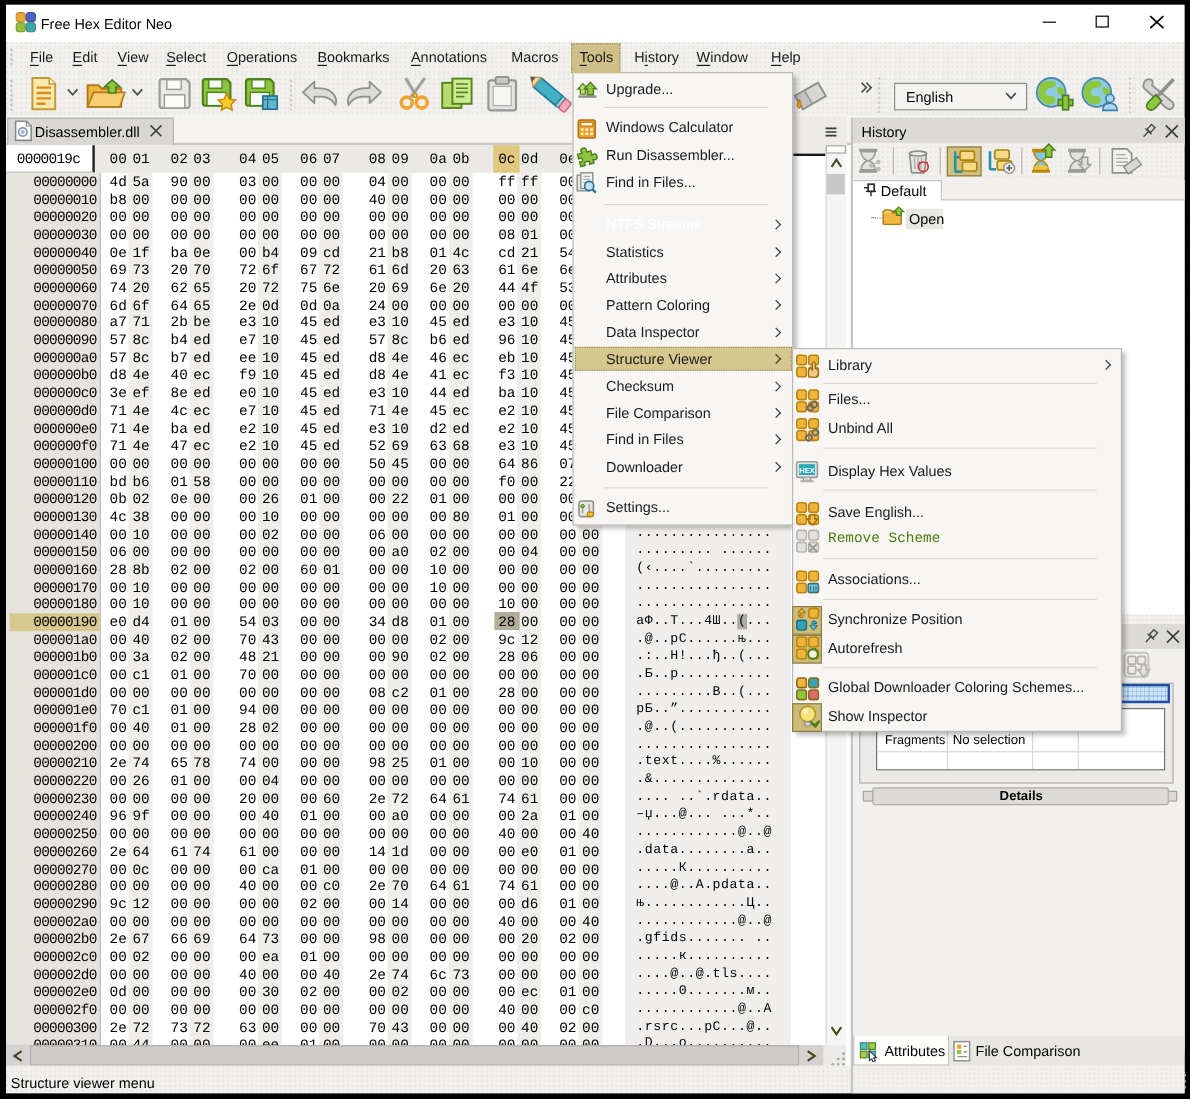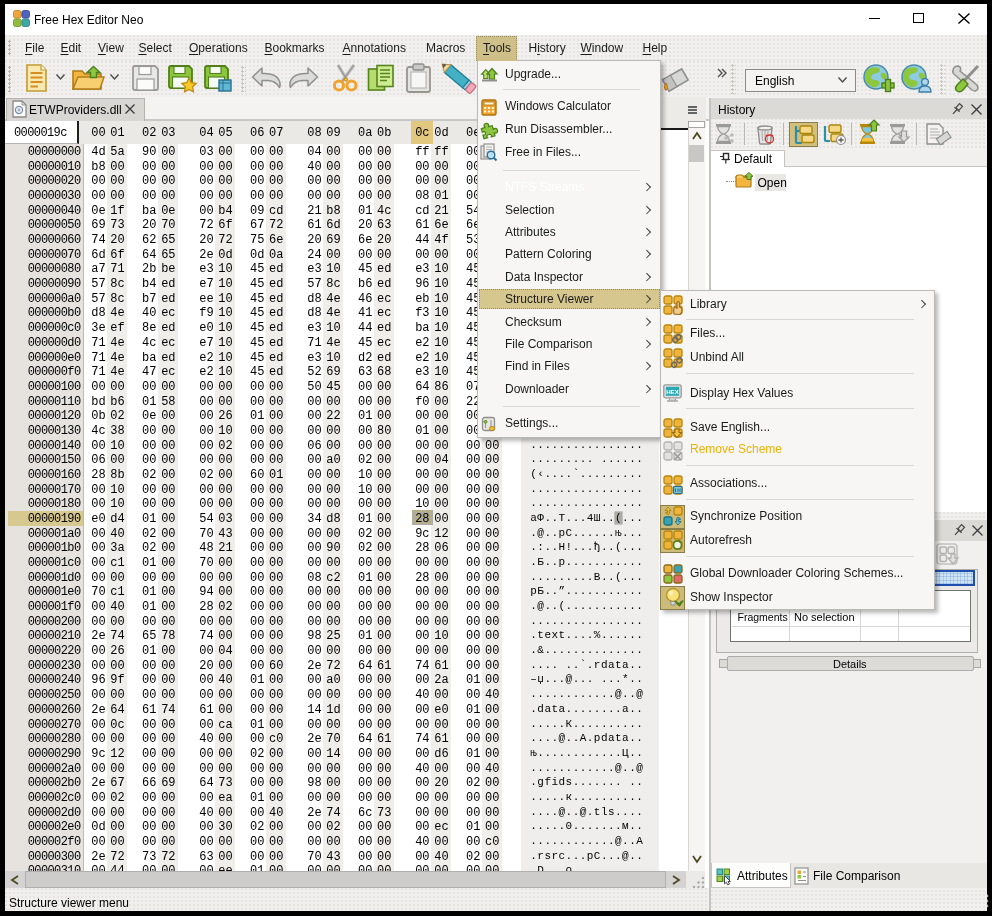--- a/index.html
+++ b/index.html
@@ -164,21 +164,21 @@
 <path d="M13 15 L7 21 Q4 25 7 27 Q10 29 13 26 L18 20 Z" fill="#8dc63f" stroke="#4e7e1d" stroke-width="1.4"></path>
   </svg>
 <div class="abs" style="left:5px;top:97px;width:982px;height:24px;background:#f4f3f1;border-bottom:2px solid #c9c7c3;"></div>
 <div class="abs" style="left:6px;top:98px;width:139px;height:23px;background:#d9d7d4;border:1px solid #b5b3b0;border-bottom:none;"></div>
 <svg class="abs" style="left:12px;top:100px" width="15" height="18" viewBox="0 0 15 18">
 <path d="M1 1 H10 L14 5 V17 H1 Z" fill="#fdfdfc" stroke="#8a8a88" stroke-width="1.3"></path>
 <path d="M10 1 V5 H14" fill="none" stroke="#8a8a88" stroke-width="1"></path>
 <circle cx="7" cy="10" r="3.6" fill="#e8edf2" stroke="#7a8fa8" stroke-width="1.2"></circle>
 <circle cx="7" cy="10" r="1.4" fill="#9fb4c8"></circle>
   </svg>
-<div class="abs t12" style="left:29px;top:103px;">ETWProviders.dll</div>
+<div class="abs t12" style="left:29px;top:103px;">Disassembler.dll</div>
 <svg class="abs" style="left:125px;top:104px" width="10" height="10" viewBox="0 0 10 10">
     <path d="M0.5 0.5 L9.5 9.5 M9.5 0.5 L0.5 9.5" stroke="#3a3a3a" stroke-width="1.3"></path>
   </svg>
 <div class="abs" style="left:5px;top:121px;width:684px;height:23px;background:#ebe9e6;"></div>
 <div class="abs" style="left:521px;top:121px;width:138px;height:749.5px;background:#efeeec;"></div>
 <div class="abs" style="left:659px;top:121px;width:30px;height:749.5px;background:#fff;"></div>
 <div class="abs" style="left:5px;top:121px;width:74px;height:23px;background:#fff;border-right:2px solid #1f1f1d;border-bottom:1px solid #b5b3b0;"></div>
 <div class="abs mono" style="left:14px;top:126px;letter-spacing:-0.6px;">0000019c</div>
 <div class="abs" style="left:411px;top:121px;width:22px;height:23px;background:#e2c87e;"></div>
 <div class="abs mono" style="left:91.3px;top:126px;">00</div>
@@ -418,21 +418,21 @@
 <div class="abs" style="left:730px;top:590px;width:241px;height:52px;background:#fff;border:1.5px solid #72726e;"></div>
 <div class="abs" style="left:789px;top:592px;width:1px;height:49px;background:#d8d6d4;"></div>
 <div class="abs" style="left:860px;top:592px;width:1px;height:49px;background:#d8d6d4;"></div>
 <div class="abs" style="left:898px;top:592px;width:1px;height:49px;background:#d8d6d4;"></div>
 <div class="abs" style="left:732px;top:626px;width:238px;height:1px;background:#d8d6d4;"></div>
 <div class="abs t12" style="left:737.5px;top:611px;font-size:10.5px;">Fragments</div>
 <div class="abs t12" style="left:794px;top:611px;font-size:11px;">No selection</div>
 <div class="abs" style="left:719px;top:659px;width:9px;height:9px;background:#dddbd8;border:1px solid #a8a6a3;"></div>
 <div class="abs" style="left:972px;top:659px;width:9px;height:9px;background:#dddbd8;border:1px solid #a8a6a3;"></div>
 <div class="abs" style="left:727px;top:656px;width:247px;height:15px;background:#dddbd8;border:1px solid #aeaca9;border-radius:2px;"></div>
-<div class="abs t12" style="left:833px;top:657.5px;font-size:11px;">Details</div>
+<div class="abs t12" style="left:833px;top:657.5px;font-size:11px;font-weight:bold;">Details</div>
 <div class="abs" style="left:711px;top:863px;width:276px;height:25px;background:#e9e7e4;"></div>
 <div class="abs" style="left:711px;top:863px;width:80px;height:25px;background:#fdfdfc;border:1px solid #c6c4c1;border-top:none;"></div>
 <svg class="abs" style="left:716px;top:868px" width="17" height="16" viewBox="0 0 17 16">
 <rect x="1" y="1" width="5.5" height="5.5" fill="#5bc0ba" stroke="#2a8a84" stroke-width="1"></rect>
 <rect x="8" y="1" width="5.5" height="5.5" fill="#9fd04e" stroke="#55831c" stroke-width="1"></rect>
 <rect x="1" y="8" width="5.5" height="5.5" fill="#9fd04e" stroke="#55831c" stroke-width="1"></rect>
 <rect x="8" y="8" width="5.5" height="5.5" fill="#5bc0ba" stroke="#2a8a84" stroke-width="1"></rect>
 <path d="M8.5 7.5 L14.5 13.5 L12 13.5 L13.5 16 L11.5 16.8 L10.5 14.3 L8.5 15.8 Z" fill="#fff" stroke="#3a3a3a" stroke-width="0.9"></path>
   </svg>
 <div class="abs t12" style="left:737px;top:868.5px;">Attributes</div>
@@ -442,25 +442,25 @@
 <rect x="3.5" y="8" width="3.5" height="3.5" fill="#8dc63f"></rect>
 <path d="M9 5 H12 M9 9.5 H12 M4 13.5 H12" stroke="#8f8f8d" stroke-width="1.2"></path>
   </svg>
 <div class="abs t12" style="left:813px;top:868.5px;">File Comparison</div>
 <div class="menu" style="left:477px;top:60px;width:184px;height:378px;"></div>
 <div class="abs" style="left:477px;top:60px;width:40px;height:1px;background:#cfc089;"></div>
 <div class="mtext" style="left:505px;top:66.9px;color:#1a1a1a;">Upgrade...</div>
 <div class="msep" style="left:503px;top:89.0px;width:137px;"></div>
 <div class="mtext" style="left:505px;top:99.2px;color:#1a1a1a;">Windows Calculator</div>
 <div class="mtext" style="left:505px;top:121.6px;color:#1a1a1a;">Run Disassembler...</div>
-<div class="mtext" style="left:505px;top:144.5px;color:#1a1a1a;">Free in Files...</div>
+<div class="mtext" style="left:505px;top:144.5px;color:#1a1a1a;">Find in Files...</div>
 <div class="msep" style="left:503px;top:169.5px;width:137px;"></div>
 <div class="mtext" style="left:505px;top:180.3px;color:#ffffff;">NTFS Streams</div>
 <div class="marrow" style="left:644px;top:184.3px;"></div>
-<div class="mtext" style="left:505px;top:202.7px;color:#1a1a1a;">Selection</div>
+<div class="mtext" style="left:505px;top:202.7px;color:#1a1a1a;">Statistics</div>
 <div class="marrow" style="left:644px;top:206.7px;"></div>
 <div class="mtext" style="left:505px;top:225.0px;color:#1a1a1a;">Attributes</div>
 <div class="marrow" style="left:644px;top:229.0px;"></div>
 <div class="mtext" style="left:505px;top:247.4px;color:#1a1a1a;">Pattern Coloring</div>
 <div class="marrow" style="left:644px;top:251.4px;"></div>
 <div class="mtext" style="left:505px;top:269.7px;color:#1a1a1a;">Data Inspector</div>
 <div class="marrow" style="left:644px;top:273.7px;"></div>
 <div class="abs hl" style="left:479px;top:289px;width:180.5px;height:20px;"></div>
 <div class="mtext" style="left:505px;top:292.3px;color:#1a1a1a;">Structure Viewer</div>
 <div class="marrow" style="left:644px;top:296.3px;"></div>
@@ -512,21 +512,21 @@
 <div class="menu" style="left:659.5px;top:289.5px;width:275px;height:320px;"></div>
 <div class="mtext" style="left:690px;top:296.7px;color:#1a1a1a;">Library</div>
 <div class="marrow" style="left:919px;top:300.7px;"></div>
 <div class="msep" style="left:686px;top:318.6px;width:228px;"></div>
 <div class="mtext" style="left:690px;top:325.5px;color:#1a1a1a;">Files...</div>
 <div class="mtext" style="left:690px;top:350.0px;color:#1a1a1a;">Unbind All</div>
 <div class="msep" style="left:686px;top:372.7px;width:228px;"></div>
 <div class="mtext" style="left:690px;top:385.7px;color:#1a1a1a;">Display Hex Values</div>
 <div class="msep" style="left:686px;top:407.5px;width:228px;"></div>
 <div class="mtext" style="left:690px;top:420.0px;color:#1a1a1a;">Save English...</div>
-<div class="mtext" style="left:690px;top:442.4px;color:#eab308;">Remove Scheme</div>
+<div class="mtext" style="left:690px;top:442.4px;color:#4d7c0f;font-family:Liberation Mono, monospace;">Remove Scheme</div>
 <div class="msep" style="left:686px;top:464.9px;width:228px;"></div>
 <div class="mtext" style="left:690px;top:476.4px;color:#1a1a1a;">Associations...</div>
 <div class="msep" style="left:686px;top:498.9px;width:228px;"></div>
 <div class="mtext" style="left:690px;top:509.0px;color:#1a1a1a;">Synchronize Position</div>
 <div class="mtext" style="left:690px;top:532.9px;color:#1a1a1a;">Autorefresh</div>
 <div class="msep" style="left:686px;top:555.6px;width:228px;"></div>
 <div class="mtext" style="left:690px;top:566.4px;color:#1a1a1a;">Global Downloader Coloring Schemes...</div>
 <div class="mtext" style="left:690px;top:589.7px;color:#1a1a1a;">Show Inspector</div>
 <svg class="abs" style="left:663px;top:295px" width="21" height="21" viewBox="0 0 21 21">
 <g transform="scale(1.0)">

